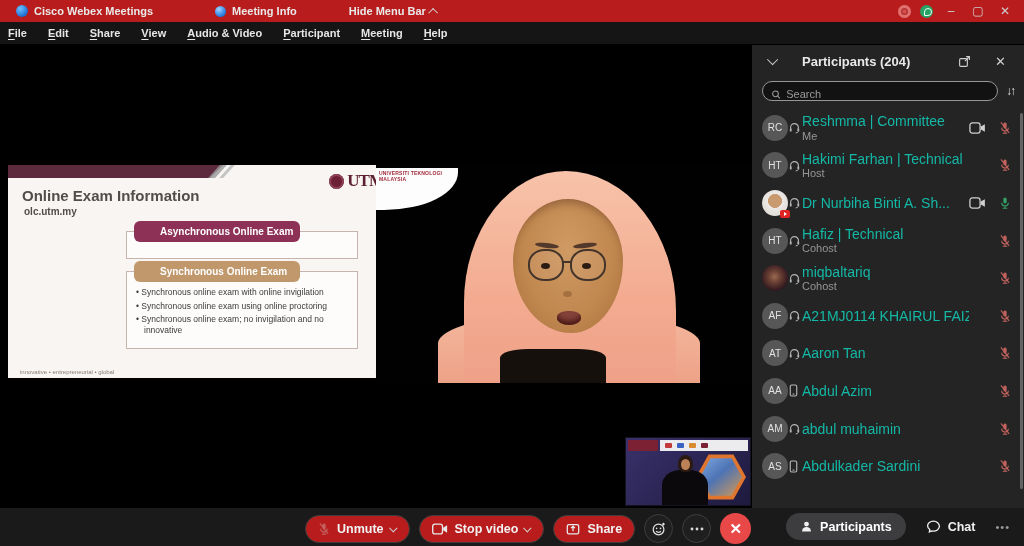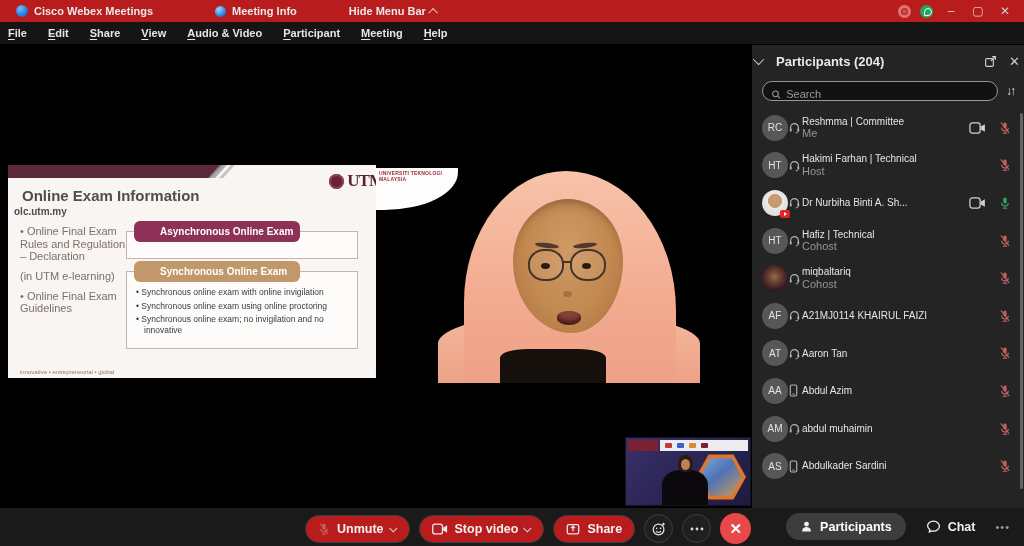--- a/index.html
+++ b/index.html
@@ -44,21 +44,21 @@
                 clip-path:polygon(0 0,100% 0,calc(100% - 13px) 100%,0 100%); }
   .slide-band2 { position:absolute; left:206px; top:0; width:7px; height:13px; background:#9a9a9a;
                  transform:skewX(-42deg); opacity:.8; }
   .slide-band3 { position:absolute; left:217px; top:0; width:4px; height:13px; background:#b8b8b8;
                  transform:skewX(-42deg); opacity:.8; }
   .utm-logo { position:absolute; right:10px; top:6px; display:flex; align-items:center; gap:3px; }
   .utm-mark { width:15px; height:15px; border-radius:50%; background:#6d1f35;
               box-shadow:inset 0 0 0 2px #8d4258; }
   .utm-text { font-family:"Liberation Serif", serif; font-weight:bold; font-size:17px; color:#5d1f33; letter-spacing:-1px; }
   .slide-title { position:absolute; left:14px; top:22px; font-size:15px; font-weight:bold; color:#524c4c; }
-  .slide-sub { position:absolute; left:6px; top:41px; font-size:10px; font-weight:bold; color:#524c4c; }
+  .slide-sub { position:absolute; left:16px; top:41px; font-size:10px; font-weight:bold; color:#524c4c; }
   .slide-bullets { position:absolute; left:12px; top:60px; width:110px; font-size:11px; line-height:1.15; color:#7e6f67; }
   .slide-bullets p { margin-bottom:7px; }
   .sbox { position:absolute; border:1px solid #c7b4ac; background:#fdfcfb; }
   .sbox1 { left:118px; top:66px; width:232px; height:28px; }
   .sbox2 { left:118px; top:106px; width:232px; height:78px; }
   .spill { position:absolute; height:21px; border-radius:6px; color:#fff; font-size:10px; font-weight:bold;
            display:flex; align-items:center; padding-left:26px; width:166px; }
   .spill1 { left:126px; top:56px; background:#8e3157; }
   .spill2 { left:126px; top:96px; background:#c0986c; }
   .sbox2-items { position:absolute; left:128px; top:122px; width:218px; font-size:8.5px; line-height:1.25; color:#3b3b3b; }
@@ -106,21 +106,21 @@
                clip-path:polygon(25% 3%,75% 3%,100% 50%,75% 97%,25% 97%,0 50%); }
   .pip-hex-i { position:absolute; right:8px; top:19px; width:42px; height:40px;
                background:linear-gradient(140deg,#7fa8dd 0%,#4d74b5 45%,#d79a52 100%);
                clip-path:polygon(25% 3%,75% 3%,100% 50%,75% 97%,25% 97%,0 50%); }
   .pip-head { position:absolute; left:52px; top:17px; width:15px; height:17px; background:#2a1a12; border-radius:50% 50% 40% 40%; }
   .pip-face { position:absolute; left:55px; top:21px; width:9px; height:11px; background:#bb8257; border-radius:50%; }
   .pip-body { position:absolute; left:36px; top:32px; width:46px; height:37px; background:#0c090c; border-radius:40% 40% 0 0; }
 
   
   .panel { position:absolute; left:752px; top:1px; width:272px; height:463px; background:#242424; color:#e8e8e8; }
-  .panel-head { position:absolute; left:0; top:0; width:100%; height:32px; display:flex; align-items:center; padding:0 4px; gap:12px; }
+  .panel-head { position:absolute; left:0; top:0; width:100%; height:32px; display:flex; align-items:center; padding:0 18px; gap:24px; }
   .panel-title { font-size:13px; font-weight:bold; flex:1; }
   .chev-down { width:8px; height:8px; border-left:1.6px solid #cfcfcf; border-bottom:1.6px solid #cfcfcf;
                transform:rotate(-45deg) translateY(-2px); }
   .ic-btn { color:#cfcfcf; display:flex; align-items:center; }
   .search-row { position:absolute; left:10px; top:36px; right:10px; height:20px; display:flex; align-items:center; gap:8px; }
   .search-box { flex:1; height:20px; border:1px solid #979797; border-radius:10px; background:#121212;
                 display:flex; align-items:flex-end; gap:5px; padding:0 8px; }
   .search-box input { background:transparent; border:none; outline:none; color:#bdbdbd; font-size:11px; width:100%;
                       font-family:"Liberation Sans", sans-serif; }
   .search-box input::placeholder { color:#9a9a9a; }
@@ -129,21 +129,21 @@
   .prow { position:relative; height:37.6px; display:flex; align-items:center; padding:0 12px 0 10px; gap:0; }
   .avatar { width:26px; height:26px; border-radius:50%; background:#575757; color:#e3e3e3; font-size:10px;
             display:flex; align-items:center; justify-content:center; flex:0 0 26px; position:relative; }
   .avatar.photo1 { background:radial-gradient(circle at 50% 42%, #c99a70 0%, #c99a70 34%, #ece9e6 36%, #d9d4cf 100%); }
   .avatar.photo2 { background:radial-gradient(circle at 48% 45%, #9a6a50 0%, #6b4034 30%, #31181f 70%, #53243a 100%); }
   .avatar .badge { position:absolute; right:-2px; bottom:-2px; width:10px; height:8px; background:#e02424;
                    border-radius:2px; display:flex; align-items:center; justify-content:center; }
   .avatar .badge::after { content:""; border-left:3px solid #fff; border-top:2px solid transparent; border-bottom:2px solid transparent; }
   .dev-ic { flex:0 0 14px; display:flex; align-items:center; color:#b5b5b5; }
   .ncol { flex:1; min-width:0; line-height:1.15; }
-  .pname { font-size:10px; color:#e5e5e5; white-space:nowrap; overflow:hidden; }
+  .pname { font-size:14px; color:#14b8a6; white-space:nowrap; overflow:hidden; }
   .prole { font-size:11px; color:#969696; }
   .cam-ic { flex:0 0 18px; display:flex; align-items:center; color:#cfcfcf; margin-right:12px; }
   .cam-spacer { flex:0 0 18px; margin-right:12px; }
   .mic-ic { flex:0 0 13px; display:flex; align-items:center; }
   .mic-muted { color:#c2625e; } .mic-live { color:#35a268; }
   .pscroll { position:absolute; right:1px; top:68px; width:3px; height:376px; background:#7a7a7a; border-radius:2px; opacity:.75; }
 
   
   .bottombar { position:absolute; left:0; top:508px; width:1024px; height:38px; background:#1a1a1a; }
   .ctrl-cluster { position:absolute; left:305px; top:5px; display:flex; align-items:center; gap:9px; }
@@ -204,25 +204,20 @@
     <div class="slide">
       <div class="slide-band"></div>
       <div class="slide-band2"></div>
       <div class="slide-band3"></div>
       <div class="utm-logo">
         <div class="utm-mark"></div>
         <span class="utm-text">UTM</span>
       </div>
       <div class="slide-title">Online Exam Information</div>
       <div class="slide-sub">olc.utm.my</div>
-      <div class="slide-bullets">
-          <p>• Online Final Exam Rules and Regulation – Declaration</p>
-          <p>(in UTM e-learning)</p>
-          <p>• Online Final Exam Guidelines</p>
-        </div>
       <div class="sbox sbox1"></div>
       <div class="sbox sbox2"></div>
       <div class="spill spill1">Asynchronous Online Exam</div>
       <div class="spill spill2">Synchronous Online Exam</div>
       <div class="sbox2-items">
           <div>• Synchronous online exam with online invigilation</div>
           <div>• Synchronous online exam using online proctoring</div>
           <div>• Synchronous online exam; no invigilation and no innovative</div>
         </div>
       <div class="slide-footer">innovative • entrepreneurial • global</div>

